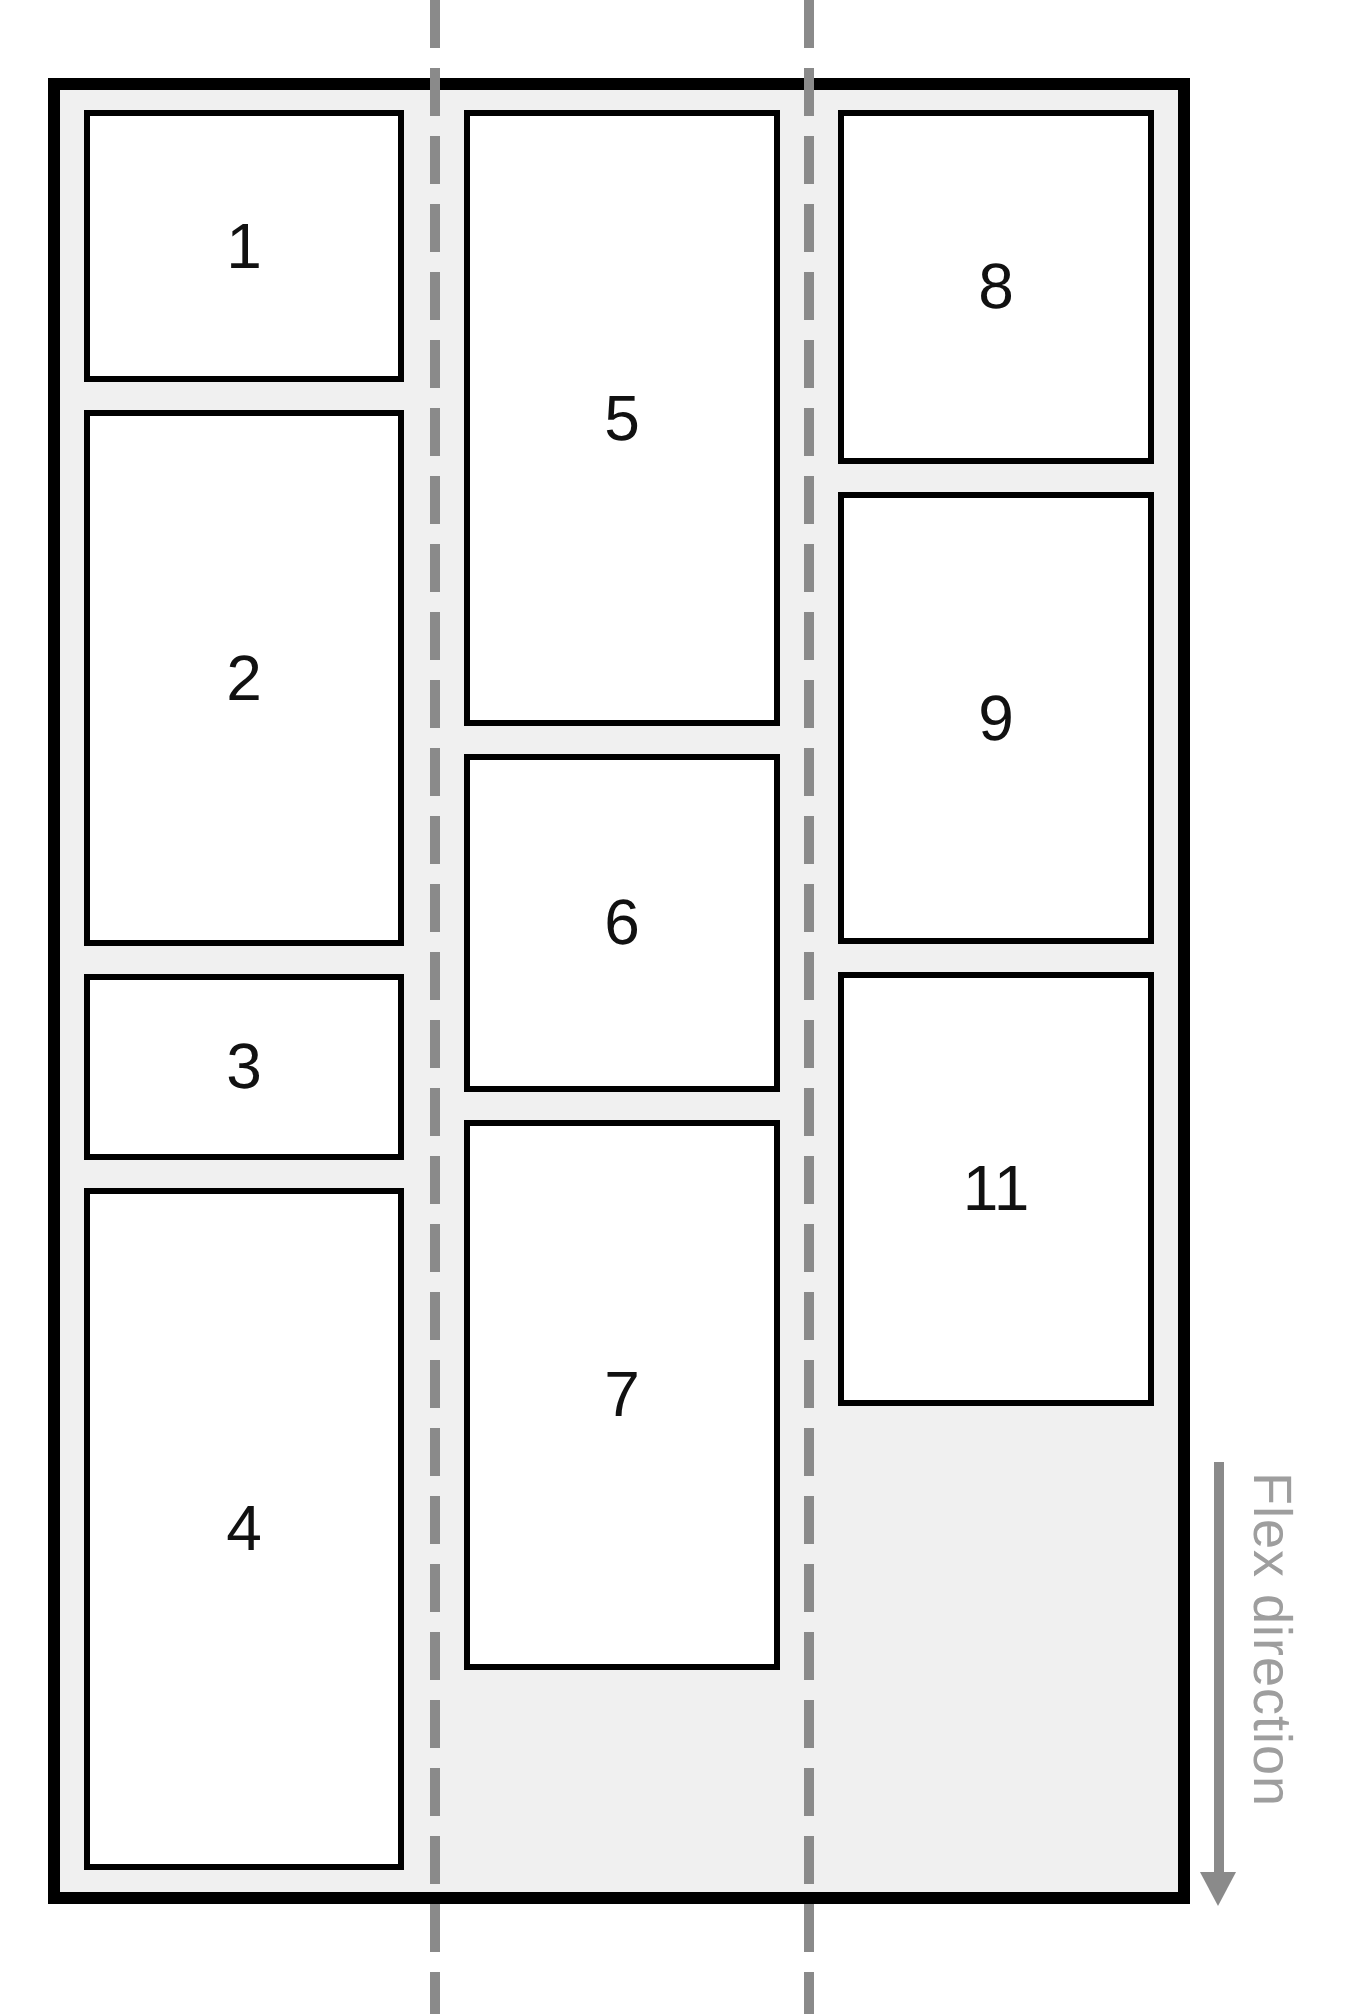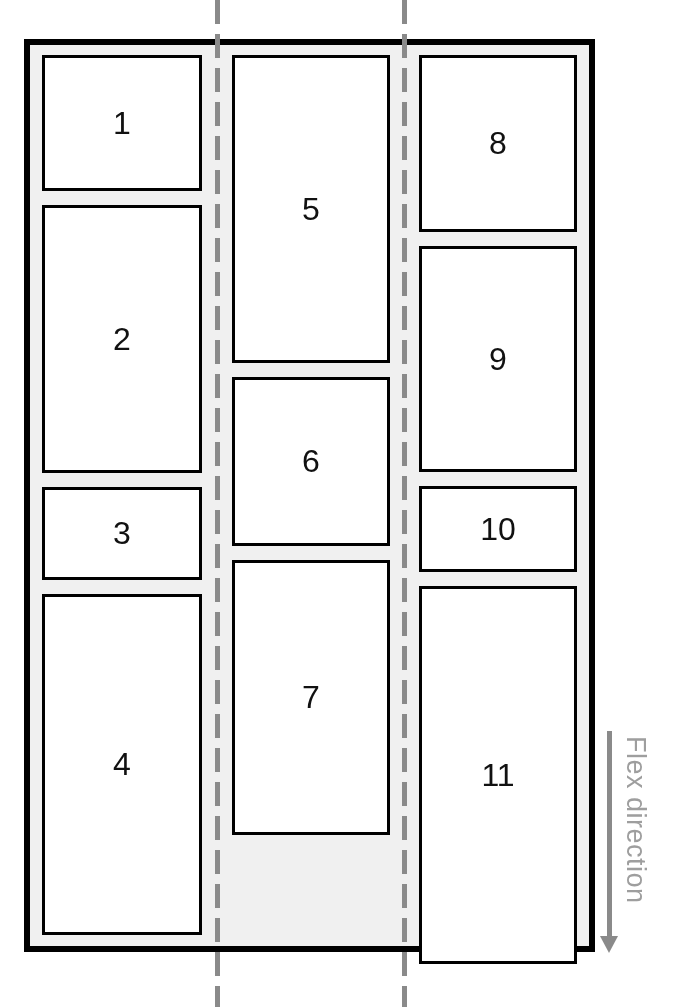--- a/index.html
+++ b/index.html
@@ -105,22 +105,21 @@
         <div class="flex-item" style="height: 341px;">4</div>
       </div>
     <div class="flex-column col-1">
         <div class="flex-item" style="height: 308px;">5</div>
         <div class="flex-item" style="height: 169px;">6</div>
         <div class="flex-item" style="height: 275px;">7</div>
       </div>
     <div class="flex-column col-2">
         <div class="flex-item" style="height: 177px;">8</div>
         <div class="flex-item" style="height: 226px;">9</div>
-        <div class="flex-item" style="height: 86px;">10</div>
-        <div class="flex-item" style="height: 378px;">11</div>
+        <div class="flex-item" style="height: 217px;">11</div>
       </div>
   </div>
 
   <div class="divider divider-1"></div>
   <div class="divider divider-2"></div>
 
   <div class="arrow-line"></div>
   <div class="arrow-head"></div>
 
   <div class="flex-label">Flex direction</div>

